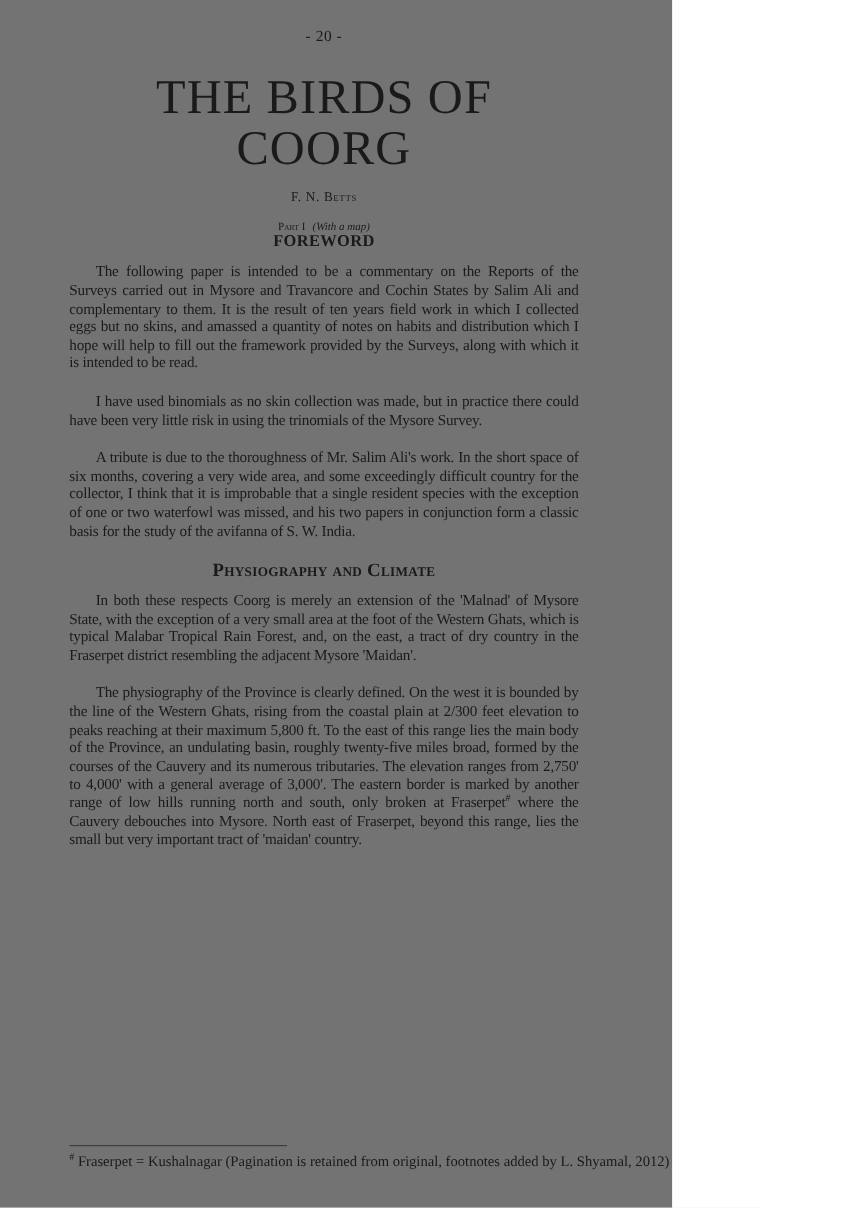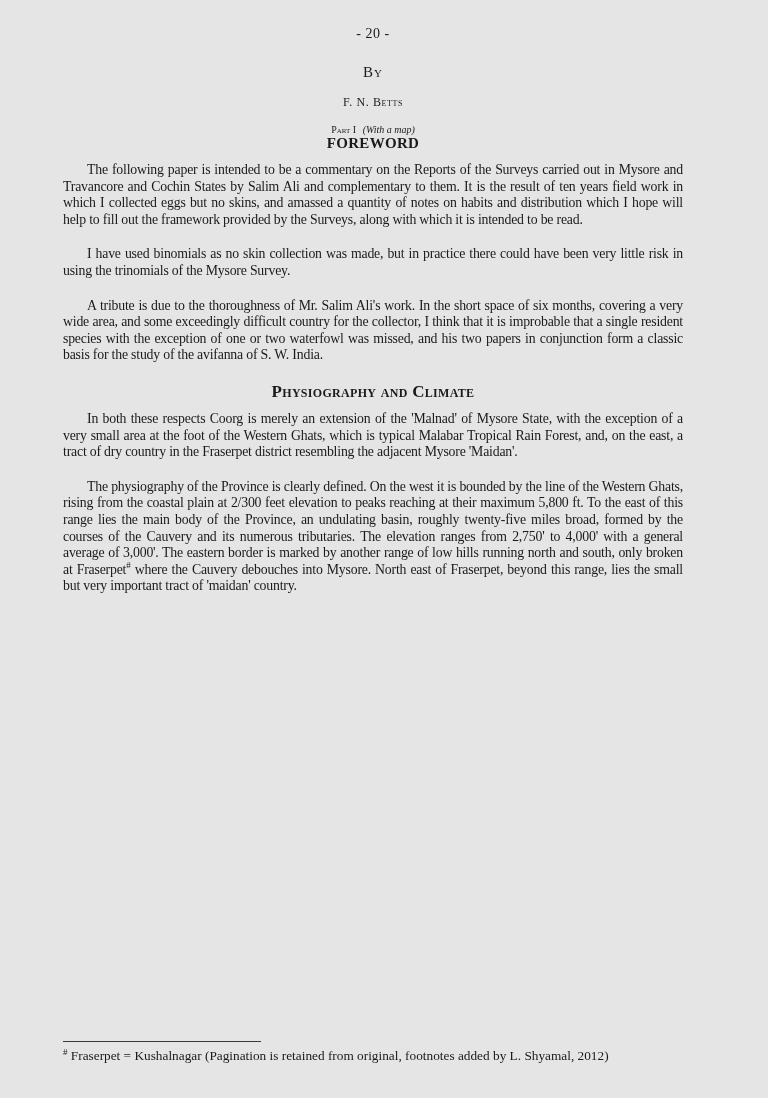--- a/index.html
+++ b/index.html
@@ -1,20 +1,20 @@
 <!DOCTYPE html>
 <html><head>
 <meta charset="utf-8">
 <style>
   html, body { margin: 0; padding: 0; background: #ffffff; }
   .page {
     position: relative;
-    width: 768px;
+    width: 611px;
     height: 1098px;
-    background: #e5e5e5;
+    background: #737373;
     color: #1a1a1a;
     font-family: "Liberation Serif", serif;
     overflow: hidden;
   }
   .content { padding: 26px 85px 0 63px; }
 
   .page-number {
     text-align: center;
     font-size: 14px;
     letter-spacing: 0.5px;
@@ -107,22 +107,22 @@
 </style>
 </head>
 <body>
 
 <div class="page">
   <div class="content">
 
     <div class="page-number">- 20 -</div>
 
 
+    <h1 class="title">THE BIRDS OF COORG</h1>
 
-    <div class="byline">By</div>
 
     <div class="author">F. N. Betts</div>
 
     <div class="part-line">
       <span class="sc">Part I</span>
       <span class="note">(With a map)</span>
     </div>
 
     <h2 class="heading-caps">FOREWORD</h2>
 

